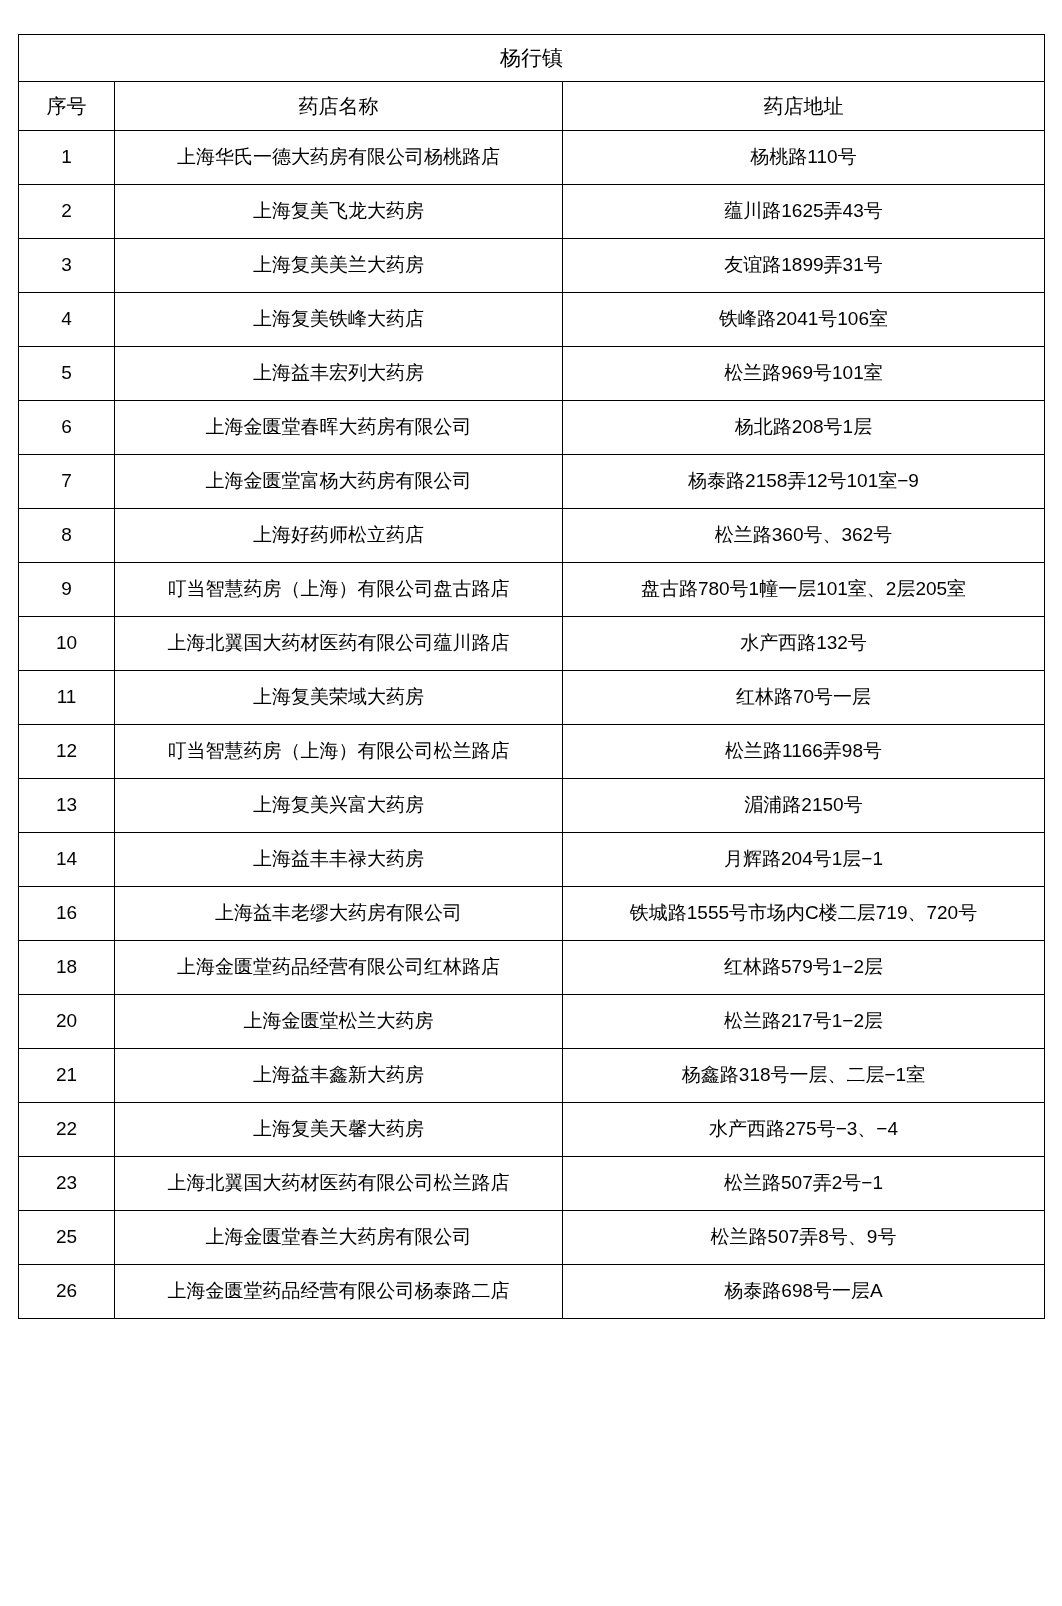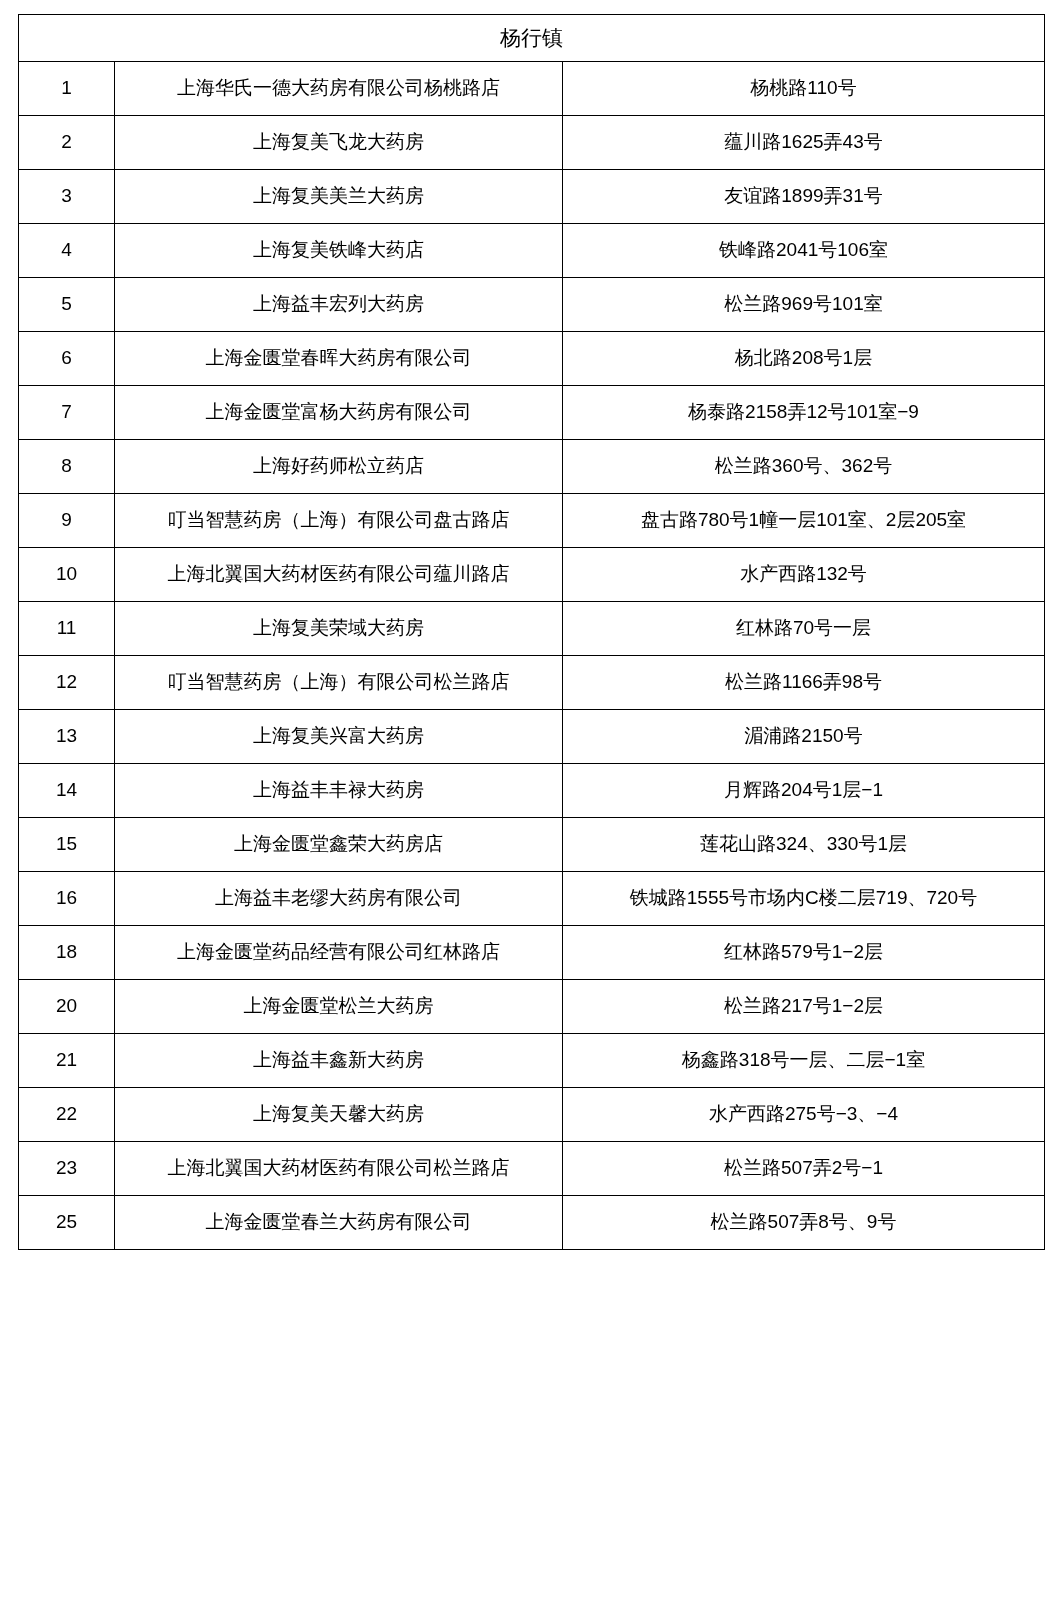--- a/index.html
+++ b/index.html
@@ -15,20 +15,21 @@
     width: 1062px;
     min-height: 1606px;
     box-sizing: border-box;
     padding: 14px 18px 10px 18px;
     background: #ffffff;
   }
   table.pharmacy-table {
     border-collapse: collapse;
     width: 1026px;
     table-layout: fixed;
+    margin-top: 20px;
   }
   table.pharmacy-table td,
   table.pharmacy-table th {
     border: 1px solid #000000;
     text-align: center;
     vertical-align: middle;
     font-weight: normal;
     font-size: 19px;
     line-height: 1.2;
     padding: 0 4px;
@@ -57,20 +58,25 @@
 <div class="page">
   <table class="pharmacy-table">
     <colgroup>
       <col class="col-index">
       <col class="col-name">
       <col class="col-addr">
     </colgroup>
     <tbody>
       <tr class="title-row">
         <td colspan="3">杨行镇</td>
+      </tr>
+      <tr class="header-row">
+        <td>序号</td>
+        <td>药店名称</td>
+        <td>药店地址</td>
       </tr>
       <tr class="data-row">
         <td class="cell-index">1</td>
         <td class="cell-name">上海华氏一德大药房有限公司杨桃路店</td>
         <td class="cell-addr">杨桃路110号</td>
       </tr>
       <tr class="data-row">
         <td class="cell-index">2</td>
         <td class="cell-name">上海复美飞龙大药房</td>
         <td class="cell-addr">蕴川路1625弄43号</td>
@@ -129,25 +135,20 @@
         <td class="cell-index">13</td>
         <td class="cell-name">上海复美兴富大药房</td>
         <td class="cell-addr">湄浦路2150号</td>
       </tr>
       <tr class="data-row">
         <td class="cell-index">14</td>
         <td class="cell-name">上海益丰丰禄大药房</td>
         <td class="cell-addr">月辉路204号1层−1</td>
       </tr>
       <tr class="data-row">
-        <td class="cell-index">15</td>
-        <td class="cell-name">上海金匮堂鑫荣大药房店</td>
-        <td class="cell-addr">莲花山路324、330号1层</td>
-      </tr>
-      <tr class="data-row">
         <td class="cell-index">16</td>
         <td class="cell-name">上海益丰老缪大药房有限公司</td>
         <td class="cell-addr">铁城路1555号市场内C楼二层719、720号</td>
       </tr>
       <tr class="data-row">
         <td class="cell-index">18</td>
         <td class="cell-name">上海金匮堂药品经营有限公司红林路店</td>
         <td class="cell-addr">红林路579号1−2层</td>
       </tr>
       <tr class="data-row">
@@ -168,15 +169,20 @@
       <tr class="data-row">
         <td class="cell-index">23</td>
         <td class="cell-name">上海北翼国大药材医药有限公司松兰路店</td>
         <td class="cell-addr">松兰路507弄2号−1</td>
       </tr>
       <tr class="data-row">
         <td class="cell-index">25</td>
         <td class="cell-name">上海金匮堂春兰大药房有限公司</td>
         <td class="cell-addr">松兰路507弄8号、9号</td>
       </tr>
+      <tr class="data-row">
+        <td class="cell-index">26</td>
+        <td class="cell-name">上海金匮堂药品经营有限公司杨泰路二店</td>
+        <td class="cell-addr">杨泰路698号一层A</td>
+      </tr>
     </tbody>
   </table>
 </div>
 
 </body></html>

